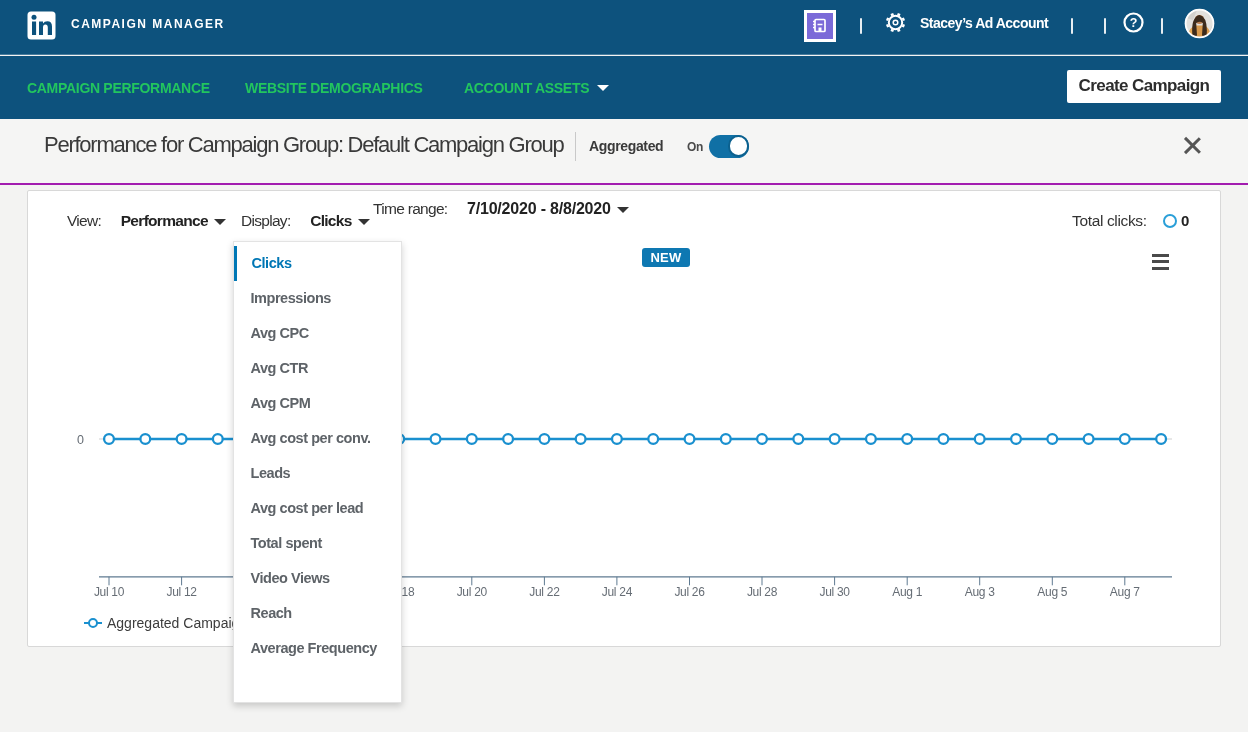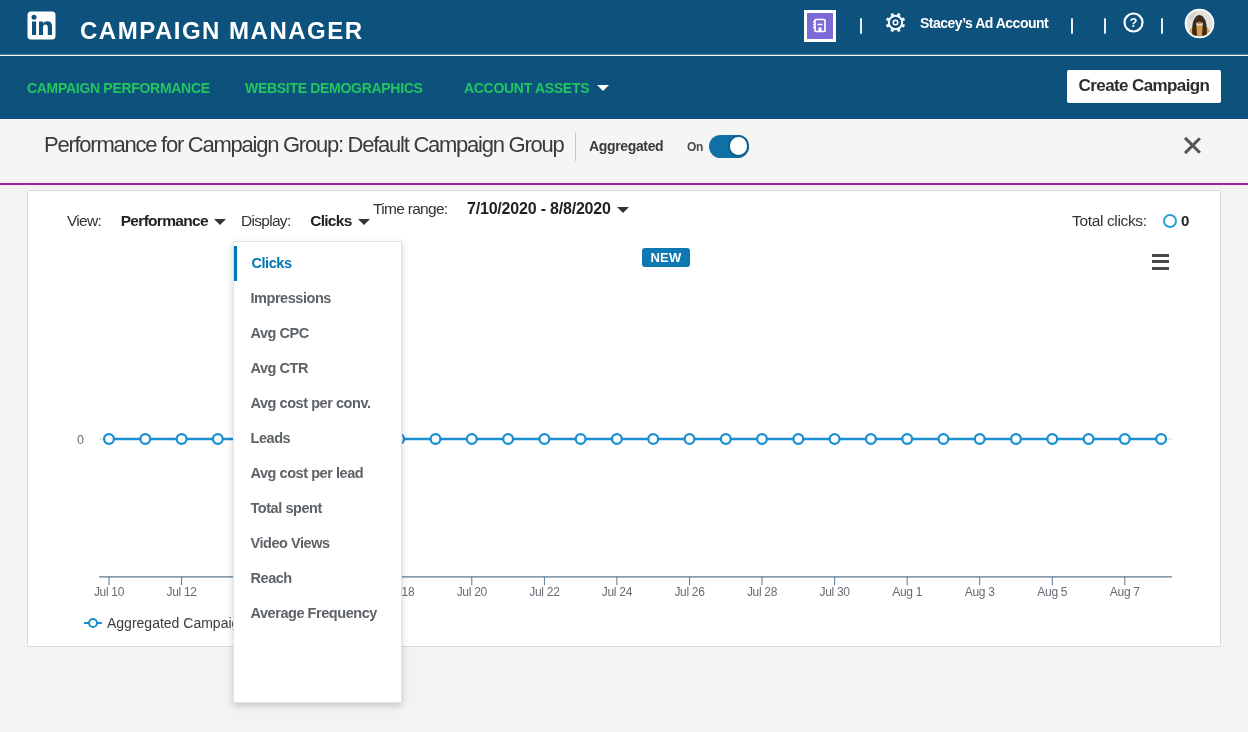--- a/index.html
+++ b/index.html
@@ -3,21 +3,21 @@
 <meta charset="utf-8">
 <style>
 * { margin:0; padding:0; box-sizing:border-box; }
 html,body { width:1248px; height:732px; overflow:hidden; }
 body { font-family:"Liberation Sans", sans-serif; background:#f3f3f2; }
 .stage { position:relative; width:1248px; height:732px; }
 .abs { position:absolute; }
 
 
 .topbar { position:absolute; left:0; top:0; width:1248px; height:55px; background:#0d527d; border-bottom:1px solid rgba(255,255,255,0.25); z-index:6; }
-.brand { position:absolute; left:80px; top:17px; color:#fff; font-size:24px; font-weight:bold; letter-spacing:1.5px; }
+.brand { position:absolute; left:71px; top:17px; color:#fff; font-size:12px; font-weight:bold; letter-spacing:1.5px; }
 .pipe { position:absolute; width:2px; height:16px; top:18px; background:rgba(255,255,255,0.9); border-radius:1px; }
 .acct { position:absolute; left:920px; top:15px; color:#fff; font-size:14px; font-weight:bold; letter-spacing:-0.5px; }
 .tile { position:absolute; left:804px; top:10px; width:32px; height:32px; background:#7b6ad8; border:3px solid #fff; }
 
 
 .navbar { position:absolute; left:0; top:56px; width:1248px; height:63px; background:#0d527d; z-index:6; }
 .nav-item { position:absolute; top:24px; color:#22c55e; font-size:14px; font-weight:bold; letter-spacing:-0.3px; }
 .caret { display:inline-block; width:0; height:0; border-left:6px solid transparent; border-right:6px solid transparent; border-top:6.5px solid #fff; vertical-align:2px; margin-left:8px; }
 .btn { position:absolute; left:1067px; top:14px; width:154px; height:33px; background:#fff; border-radius:2px; color:#2d2d2d; font-size:17px; font-weight:bold; letter-spacing:-0.6px; text-align:center; line-height:32px; }
 
@@ -218,20 +218,21 @@
       <circle cx="93" cy="623" r="4" fill="#fff" stroke="#1a90cf" stroke-width="2"></circle>
       <text x="107" y="628" font-size="14" fill="#3c3c3c">Aggregated Campaign Group</text>
     </g>
   </svg>
 
   <div class="dropdown">
     <div class="dd-item sel">Clicks</div>
     <div class="dd-item">Impressions</div>
     <div class="dd-item">Avg CPC</div>
     <div class="dd-item">Avg CTR</div>
+    <div class="dd-item">Avg CPM</div>
     <div class="dd-item">Avg cost per conv.</div>
     <div class="dd-item">Leads</div>
     <div class="dd-item">Avg cost per lead</div>
     <div class="dd-item">Total spent</div>
     <div class="dd-item">Video Views</div>
     <div class="dd-item">Reach</div>
     <div class="dd-item">Average Frequency</div>
 
   </div>
 

